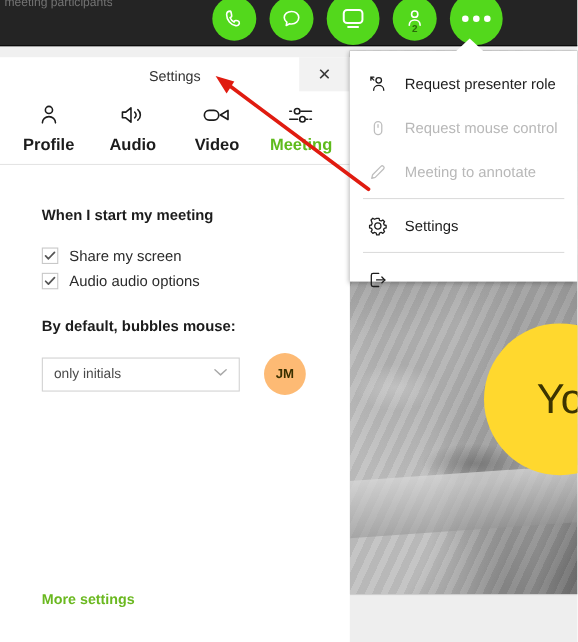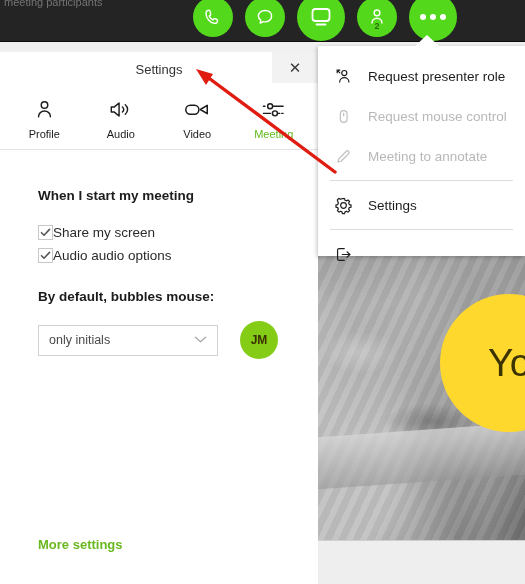--- a/index.html
+++ b/index.html
@@ -166,28 +166,28 @@
     height: 64px;
     padding: 0 6px;
     border-bottom: 1px solid #e4e4e4;
   }
   .tab {
     flex: 1;
     display: flex; flex-direction: column; align-items: center; gap: 7px;
     padding-bottom: 9px;
     cursor: pointer;
   }
-  .tab .tab-label { font-size: 11px; font-weight: normal; color: #1c1c1c; }
+  .tab .tab-label { font-size: 15px; font-weight: bold; color: #1c1c1c; }
   .tab.active .tab-label { color: #5fbb1c; }
   .tab-ico { height: 26px; display: flex; align-items: flex-end; }
 
   .dlg-body { padding: 38px 38px 0 38px; }
   .section-title { font-size: 13.5px; font-weight: bold; color: #1c1c1c; }
   .checks { margin-top: 22px; display: flex; flex-direction: column; gap: 8px; }
-  .chk-row { display: flex; align-items: flex-end; cursor: pointer; }
+  .chk-row { display: flex; align-items: flex-end; gap: 10px; cursor: pointer; }
   .chk-box {
     width: 15px; height: 15px;
     border: 1px solid #c8c8c8;
     background: #fff;
     display: flex; align-items: center; justify-content: center;
     flex: none;
   }
   .chk-box svg { display: block; }
   .chk-label { font-size: 13.5px; color: #2b2b2b; }
   .sub-title { margin-top: 26px; font-size: 13.5px; font-weight: bold; color: #1c1c1c; }
@@ -197,21 +197,21 @@
     border: 1px solid #d2d2d2;
     background: #fff;
     display: flex; align-items: center; justify-content: space-between;
     padding: 0 10px;
     font-size: 12.5px; color: #4a4a4a;
     cursor: pointer;
   }
   .chev { color: #a9a9a9; font-size: 11px; }
   .avatar-jm {
     width: 38px; height: 38px; border-radius: 50%;
-    background: #84cc16;
+    background: #fdba74;
     display: flex; align-items: center; justify-content: center;
     font-size: 12px; font-weight: bold; color: #3a3000;
     flex: none;
   }
   .more-settings {
     position: absolute; left: 38px; bottom: 32px;
     font-size: 13px; font-weight: bold; color: #6ab81f;
     cursor: pointer;
   }
 

